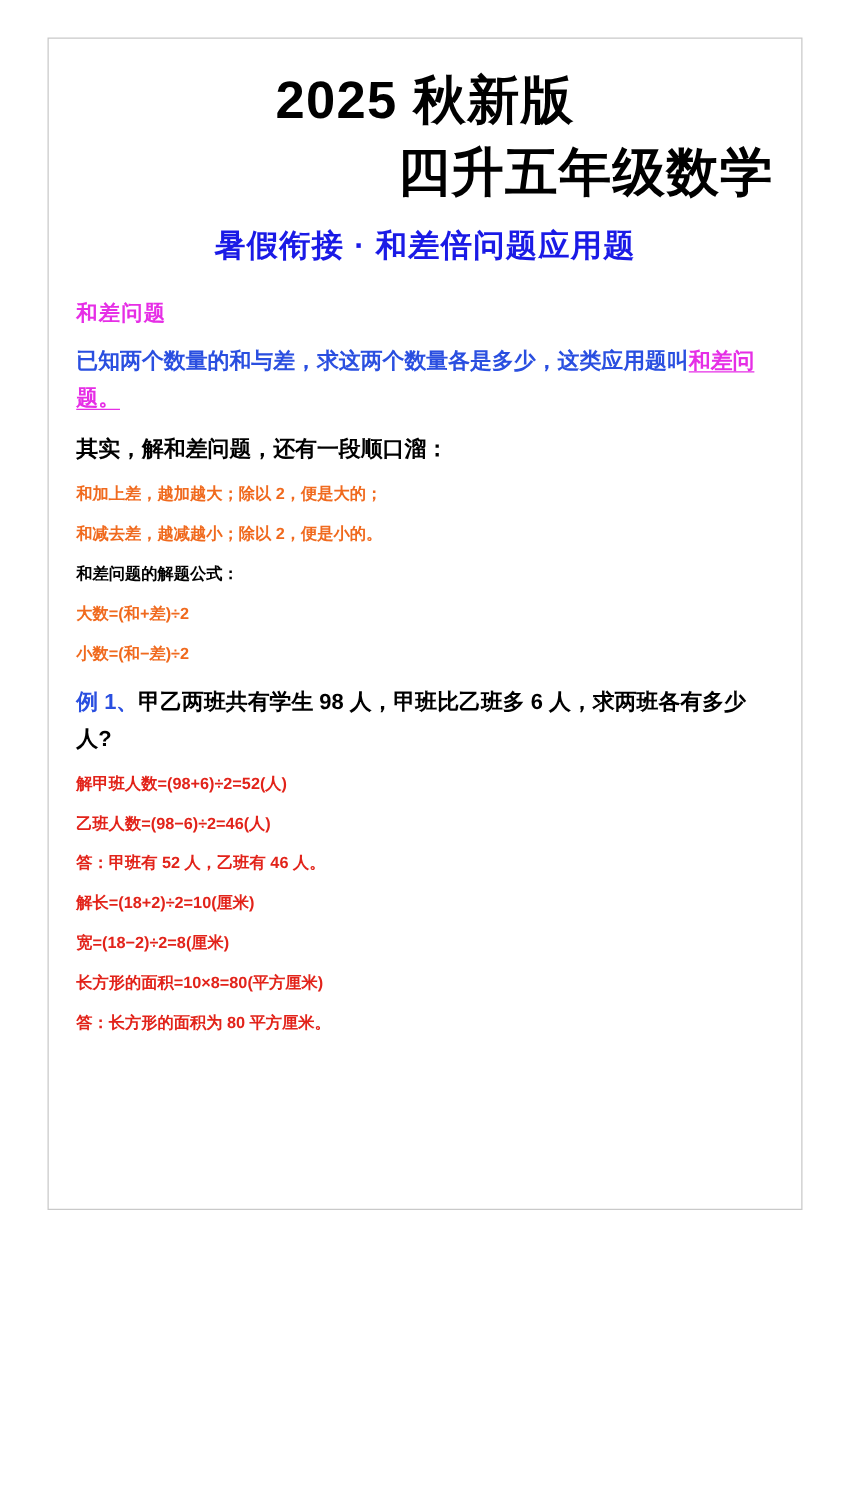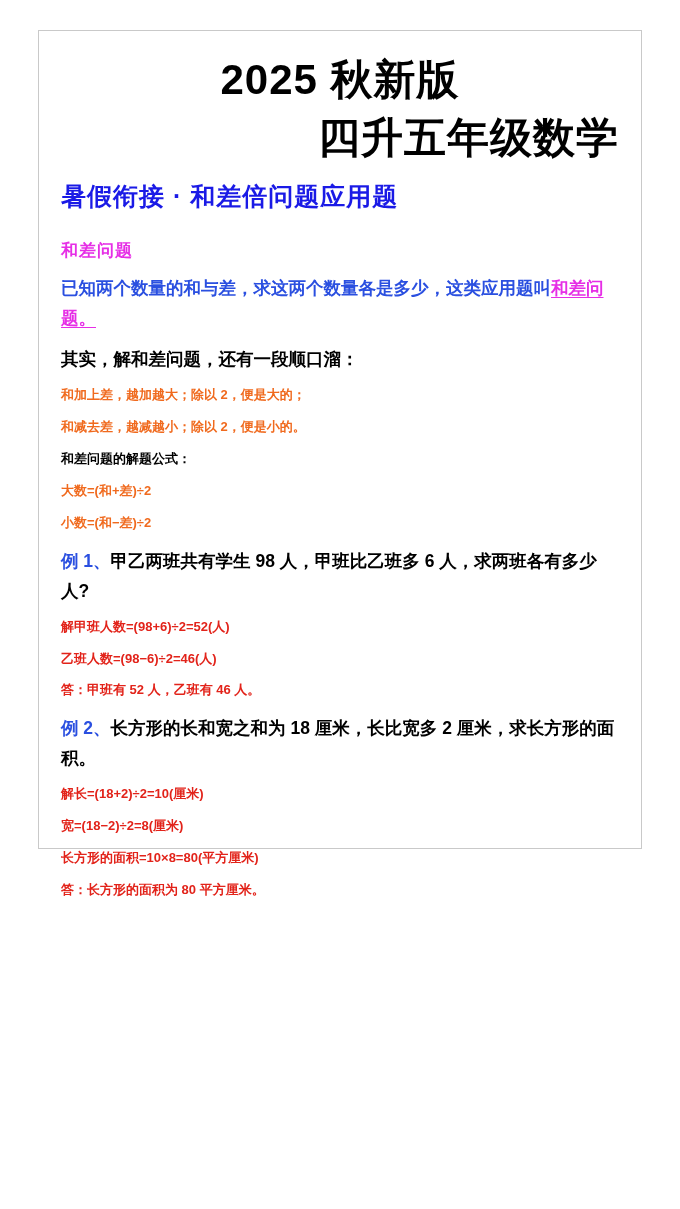--- a/index.html
+++ b/index.html
@@ -20,21 +20,21 @@
     height: 1209px;
     background: #ffffff;
     box-sizing: border-box;
     padding: 0;
   }
   .sheet {
     position: absolute;
     left: 38px;
     top: 30px;
     width: 604px;
-    height: 819px;
+    height: 938px;
     border: 1px solid #c9c9c9;
     box-sizing: border-box;
     background: #ffffff;
   }
   .inner {
     padding: 16px 22px 10px 22px;
   }
   .title-1, .title-2 {
     text-align: center;
     font-weight: bold;
@@ -45,20 +45,21 @@
   .title-1 {
     font-size: 42px;
     margin-top: 8px;
   }
   .title-2 {
     font-size: 42px;
     margin-top: 8px;
     text-align: right;
   }
   .subtitle {
+    text-align: center;
     font-size: 25px;
     font-weight: bold;
     color: #1a1ae6;
     margin-top: 18px;
     letter-spacing: 1px;
   }
   .section-head {
     font-size: 17px;
     font-weight: bold;
     color: #e62ee6;
@@ -135,23 +136,20 @@
       <div class="line orange">小数=(和−差)÷2</div>
 
       <div class="example-body">
         <span class="blue-label">例 1、</span><span class="black">甲乙两班共有学生 98 人，甲班比乙班多 6 人，求两班各有多少人?</span>
       </div>
 
       <div class="line red">解甲班人数=(98+6)÷2=52(人)</div>
       <div class="line red">乙班人数=(98−6)÷2=46(人)</div>
       <div class="line red">答：甲班有 52 人，乙班有 46 人。</div>
 
-      <div class="example-body">
-        <span class="blue-label">例 2、</span><span class="black">长方形的长和宽之和为 18 厘米，长比宽多 2 厘米，求长方形的面积。</span>
-      </div>
 
       <div class="line red">解长=(18+2)÷2=10(厘米)</div>
       <div class="line red">宽=(18−2)÷2=8(厘米)</div>
       <div class="line red">长方形的面积=10×8=80(平方厘米)</div>
       <div class="line red">答：长方形的面积为 80 平方厘米。</div>
 
     </div>
   </div>
 </div>
 

